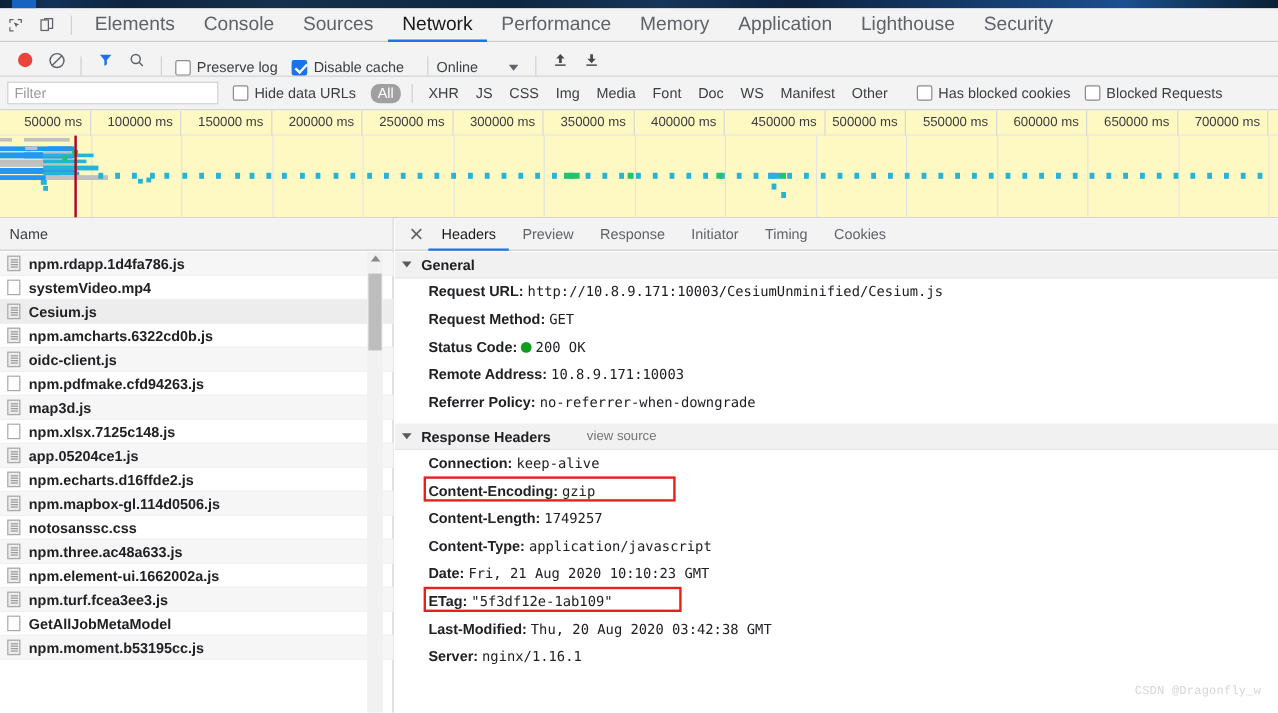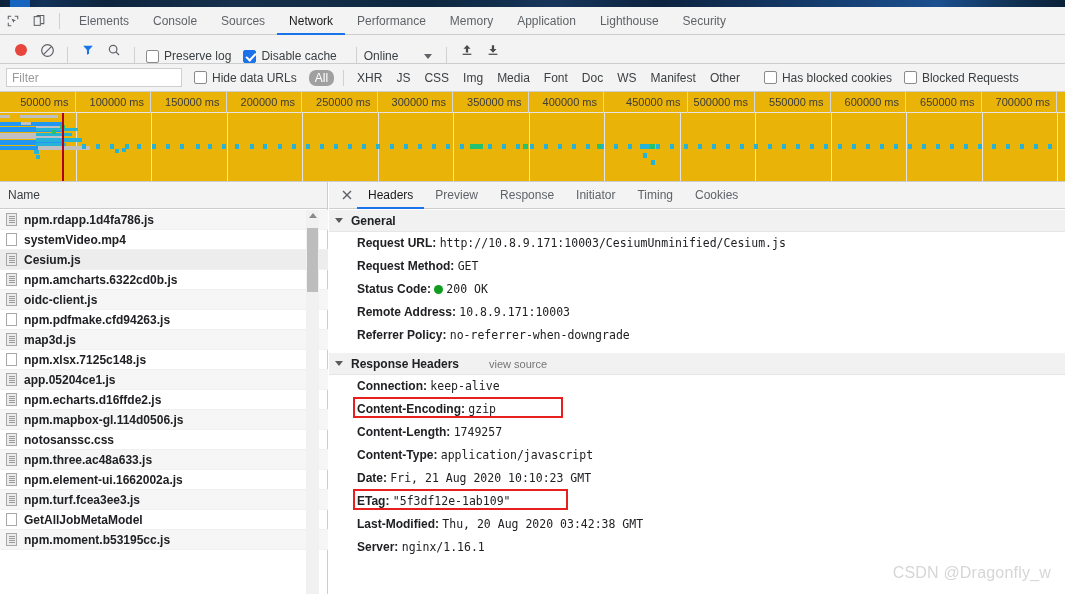--- a/index.html
+++ b/index.html
@@ -30,21 +30,21 @@
     display: flex; align-items: center;
   }
   .icon-btn {
     width: 26px; height: 26px; display:flex; align-items:center; justify-content:center;
     color: #5f6368;
   }
   .icon-btn svg { display:block; }
   .vsep { width:1px; height:16px; background:#d0d0d0; margin:0 7px; }
   .dt-tab {
     padding: 0 12px; height: 28px; line-height: 28px;
-    font-size: 12px; color: #5f6368; white-space: nowrap; cursor: default;
+    font-size: 16px; color: #5f6368; white-space: nowrap; cursor: default;
   }
   .dt-tab.active { color: #1a1a1a; box-shadow: inset 0 -2px 0 #1a73e8; }
 
   
   .net-toolbar {
     position: absolute; top: 35px; left: 0; width: 1065px; height: 29px;
     background: #f3f3f3; border-bottom: 1px solid #cdcdcd;
     display: flex; align-items: flex-end; padding-left: 8px;
   }
   .rec-dot { width: 12px; height: 12px; border-radius: 50%; background: #e8453c; }
@@ -81,21 +81,21 @@
   .filter-input::placeholder { color:#9a9a9a; }
   .type-chip {
     padding: 1px 6px; font-size: 12px; color: #3c4043; border-radius: 7px; margin-right:2px;
     white-space:nowrap;
   }
   .type-chip.active { background:#a0a0a0; color:#fff; }
 
   
   .overview {
     position:absolute; top:92px; left:0; width:1065px; height:90px;
-    background:#eab308; border-bottom:1px solid #cdcdcd; overflow:hidden;
+    background:#fef9c3; border-bottom:1px solid #cdcdcd; overflow:hidden;
   }
   .ov-ruler { position:absolute; top:0; left:0; width:1065px; height:21px; border-bottom:1px solid #e4e4e4;}
   .ov-tick {
     position:absolute; top:0; height:21px; border-right:1px solid #d7d7d7;
     font-size:11px; color:#3c3c3c; line-height:21px; text-align:right; padding-right:6px;
   }
   .ov-grid { position:absolute; top:21px; height:69px; border-right:1px solid #e4e4e4; width:0; }
   .ov-bar { position:absolute; background:#25b3d8; }
   .ov-bar.gray { background:#c0c0c0; }
   .ov-bar.blue { background:#2196f3; }
@@ -153,22 +153,22 @@
   .tri { width:0;height:0;border-left:4px solid transparent;border-right:4px solid transparent;border-top:5px solid #5a5a5a; }
   .sec-title { font-size:12px; font-weight:bold; color:#202124; }
   .view-src { font-size:11px; color:#757575; }
   .hrow { padding: 3px 0 3px 28px; font-size:12px; line-height:17px; white-space:nowrap; position:relative; }
   .hkey { font-weight:bold; color:#202124; font-family:"Liberation Sans", sans-serif;margin-top:17px; }
   .hval { color:#202124; font-family:"DejaVu Sans Mono", monospace; font-size:11.5px; }
   .status-dot { display:inline-block; width:9px; height:9px; border-radius:50%; background:#0f9d1f; margin:0 3px -1px 0; }
   .hilite-box { position:absolute; border:2px solid #e81f1f; pointer-events:none; }
 
   .watermark {
-    position:absolute; right:14px; bottom:12px; font-size:16px; color:#d6d6d6;
-    font-family:Liberation Sans, sans-serif; letter-spacing:.2px;
+    position:absolute; right:14px; bottom:12px; font-size:10px; color:#d6d6d6;
+    font-family:Liberation Mono, monospace; letter-spacing:.2px;
   }
 </style>
 </head>
 <body>
 
 <div class="app">
 
   <div class="browser-strip">
     <div class="tabhint"></div>
   </div>

